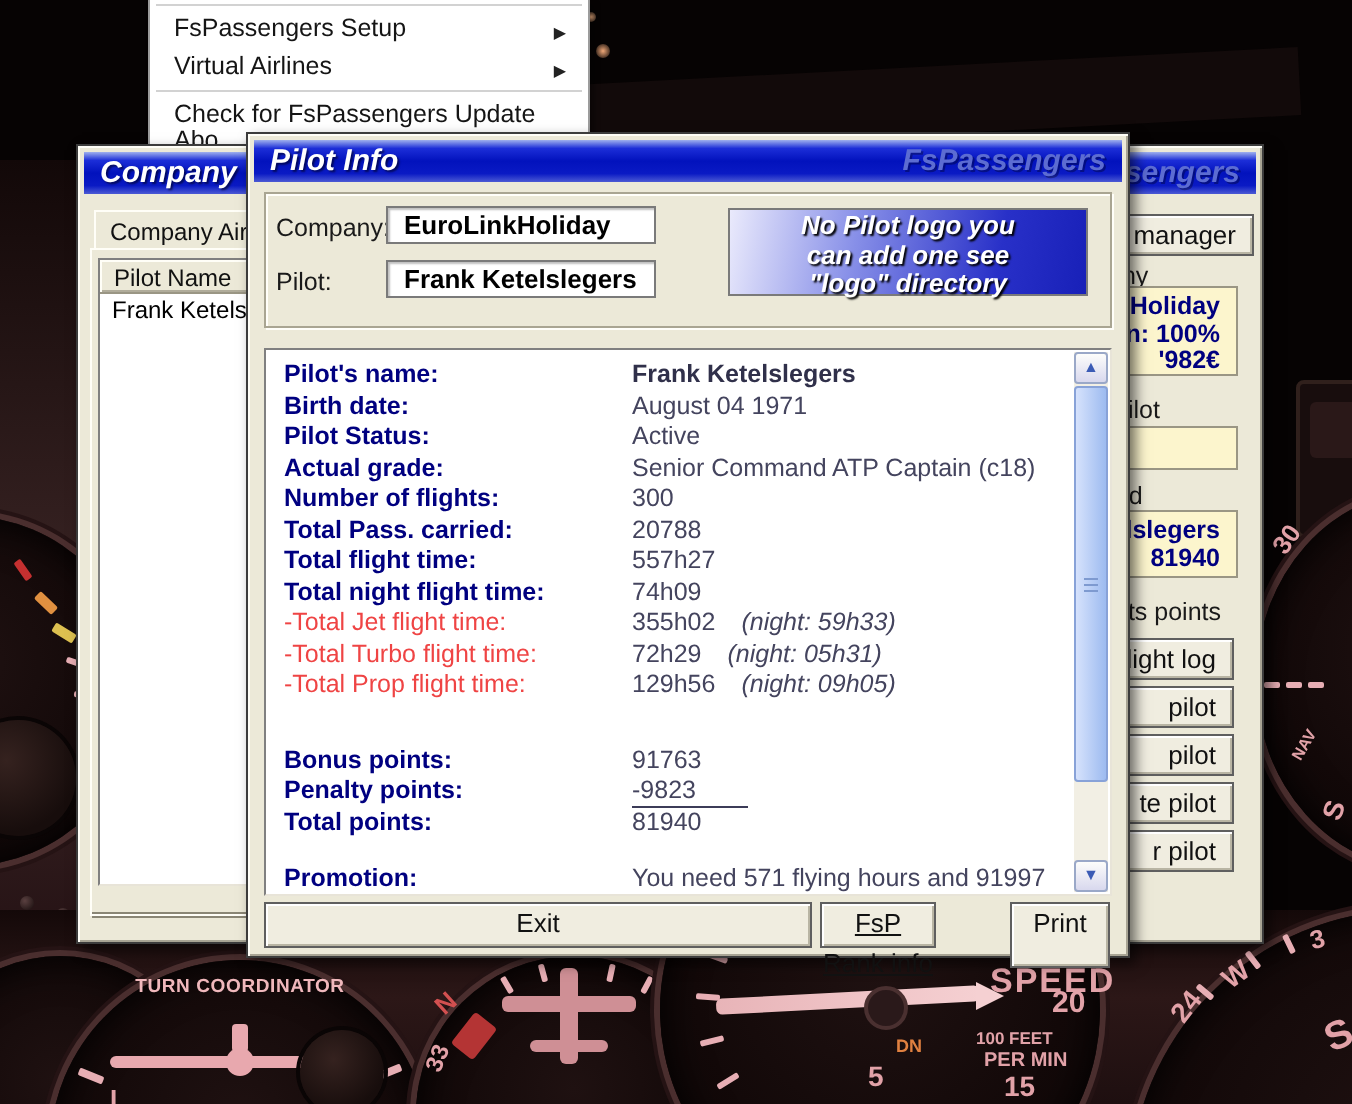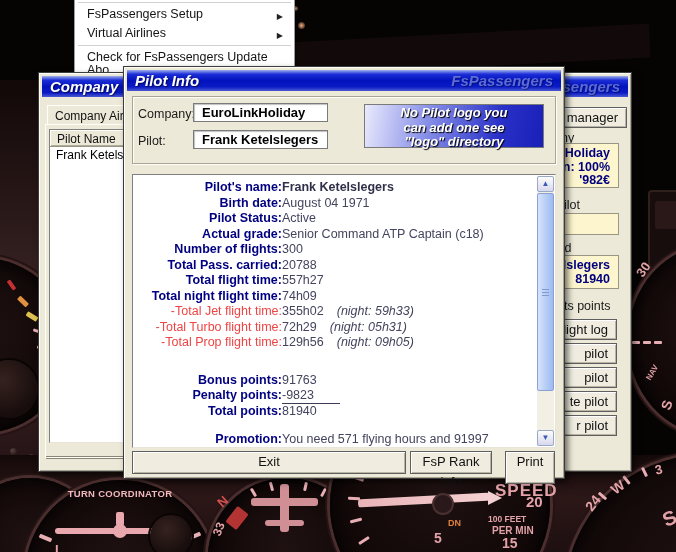--- a/index.html
+++ b/index.html
@@ -61,21 +61,21 @@
     border-bottom:1px solid #9a9684;box-shadow:inset 1px 1px 0 #fffef7,inset -1px -1px 0 #b0ac9a;
     font-size:12px;color:#111;padding:2px 0 0 7px;box-sizing:border-box;}
   .listrow{position:absolute;left:0;top:18px;right:0;height:15px;font-size:12px;color:#000;padding-left:6px;}
   .rp-btn{text-align:right;padding-right:8px;}
   
   #pilot-dialog{left:123px;top:66px;width:440px;height:411px;z-index:30;}
   .scrollarea{position:absolute;left:8px;top:107px;width:424px;height:274px;box-sizing:border-box;
     background:#fff;border:1px solid #808080;border-right-color:#e8e4d8;border-bottom-color:#e8e4d8;overflow:hidden;}
   .stats{position:absolute;left:9px;top:5px;right:24px;}
   .srow{display:flex;height:15.5px;font-size:12.5px;line-height:15.5px;white-space:nowrap;}
-  .srow .lb{width:140px;color:#000080;font-weight:bold;flex:none;text-align:right;}
+  .srow .lb{width:174px;color:#000080;font-weight:bold;flex:none;}
   .srow .lb.plain{font-weight:normal;color:#ef4444;}
   .srow .vl{color:#44445e;}
   .srow .vl.b{font-weight:bold;color:#30304a;}
   .srow .night{font-style:italic;color:#44445e;margin-left:13px;}
   .gap1{margin-top:22px;}
   .gap2{margin-top:13px;}
   .u .vl{border-bottom:1.5px solid #3c3c58;padding-right:26px;}
   
   .sb{position:absolute;top:1px;bottom:1px;right:1px;width:17px;background:#f2efe4;}
   .sb-btn{position:absolute;left:0;width:17px;height:16px;box-sizing:border-box;background:linear-gradient(#fdfdfb,#d8d8ee);
@@ -346,19 +346,19 @@
     <div class="sb">
       <div class="sb-btn" style="top:0;"><span>▲</span></div>
       <div class="sb-thumb" style="top:17px;height:198px;"></div>
       <div class="sb-btn" style="bottom:0;"><span>▼</span></div>
     </div>
   </div>
 
   <div class="btn" style="left:8px;top:384px;width:274px;height:23px;">
     <span>Exit</span>
   </div>
-  <div class="btn" style="left:286px;top:384px;width:82px;height:23px;">
+  <div class="btn" style="left:286px;top:384px;width:58px;height:23px;text-decoration:underline;">
     <span>FsP Rank info</span>
   </div>
   <div class="btn" style="left:381px;top:384px;width:50px;height:33px;">
     <span>Print</span>
   </div>
 </div>
 
 </body></html>

